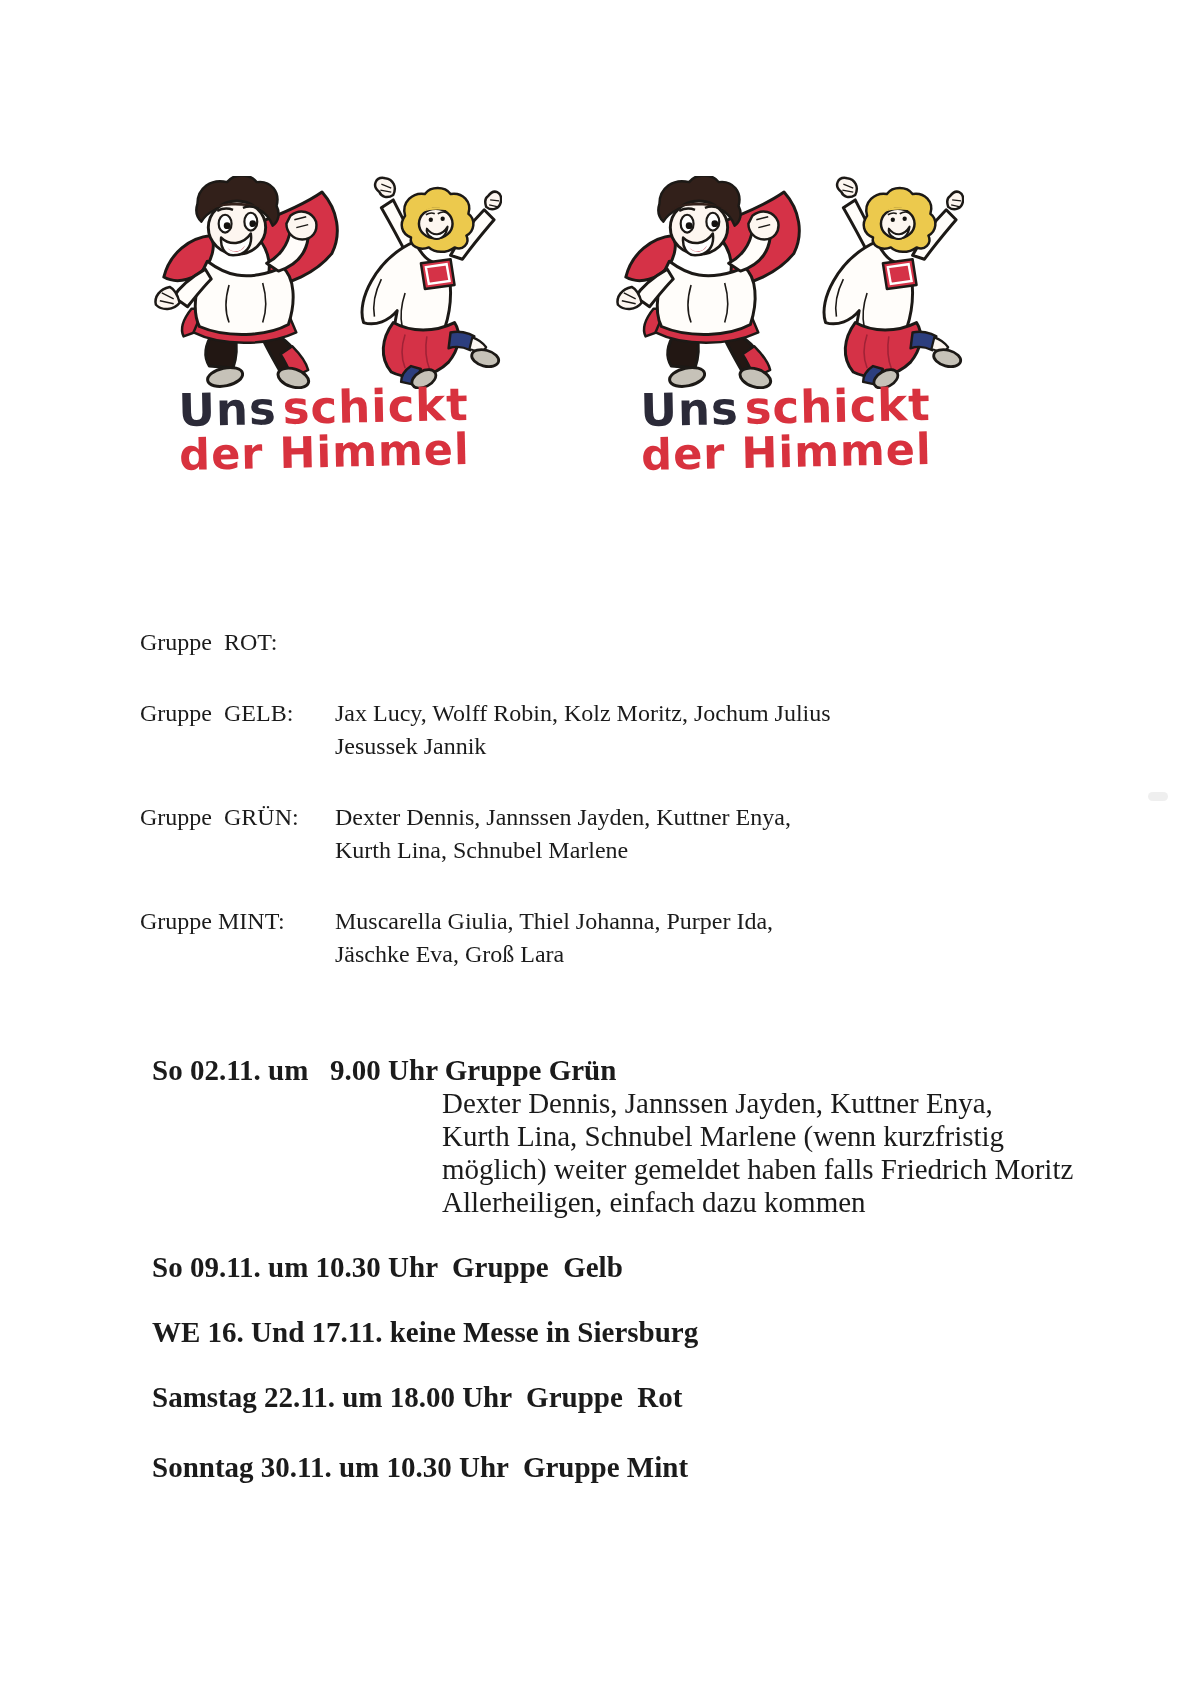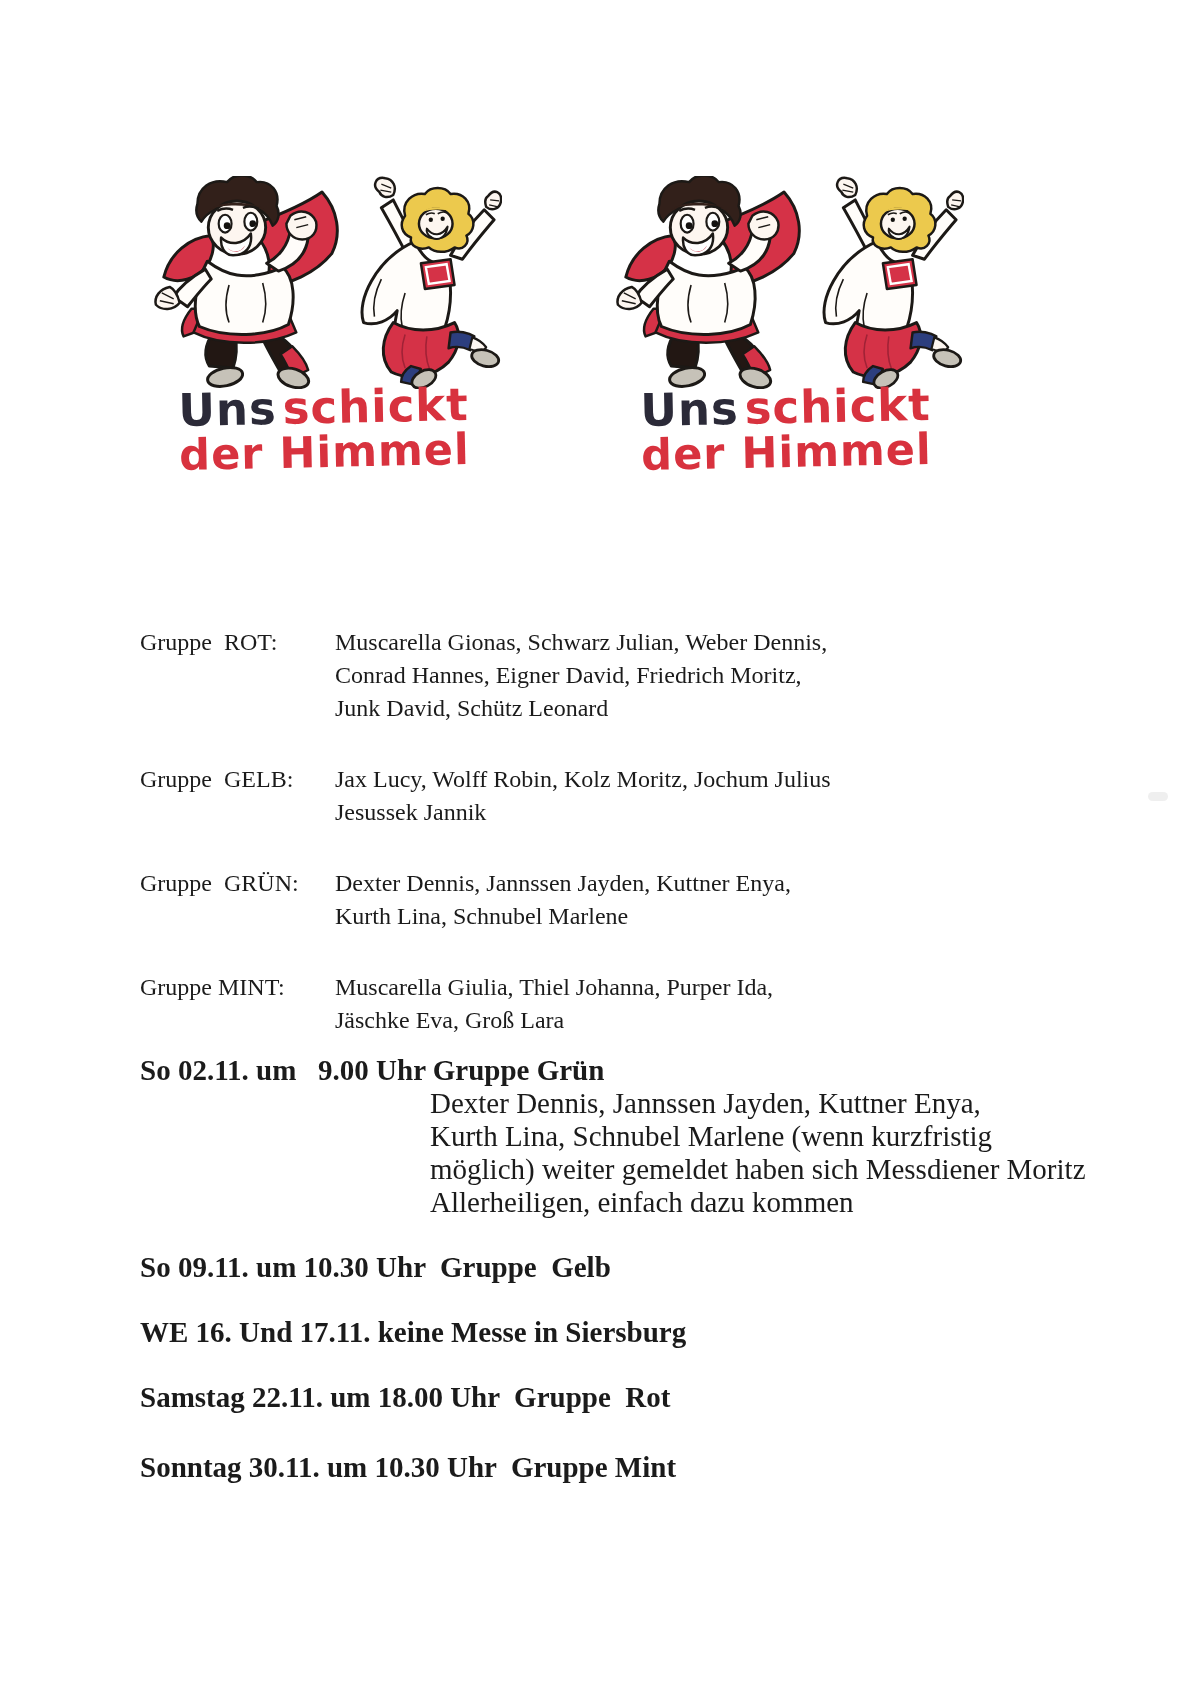--- a/index.html
+++ b/index.html
@@ -32,21 +32,21 @@
   .doc-stand { left:567px; }
 
   
   .groups { position:absolute; top:626px; left:140px; width:960px; font-size:24px; }
   .group-row { display:flex; margin-bottom:38px; }
   .group-label { flex:none; width:195px; line-height:33px; white-space:pre; }
   .group-names { line-height:33px; }
   .names-line { white-space:pre; }
 
   
-  .schedule { position:absolute; top:1054px; left:140px; width:1000px; font-size:29px; }
+  .schedule { position:absolute; top:1054px; left:152px; width:1000px; font-size:29px; }
   .sched-entry { margin-bottom:32px; }
   .sched-entry.gap-lg { margin-bottom:37px; }
   .sched-head { font-weight:bold; line-height:33px; white-space:pre; }
   .sched-details { margin-left:290px; line-height:33px; }
   .detail-line { white-space:pre; }
 
   
   .scan-artifact {
     position:absolute; left:1148px; top:792px; width:20px; height:9px;
     background:#ebebeb; border-radius:5px; opacity:.8;
@@ -149,25 +149,20 @@
         <div class="logo-line1"><span class="lw1">Uns</span><span class="lw2">schickt</span></div>
         <div class="logo-line2">der Himmel</div>
       </div>
     </div>
   </div>
 
 
   <div class="groups">
     <div class="group-row">
       <div class="group-label">Gruppe  ROT:</div>
-      <div class="group-names">
-        <div class="names-line">Muscarella Gionas, Schwarz Julian, Weber Dennis,</div>
-        <div class="names-line">Conrad Hannes, Eigner David, Friedrich Moritz,</div>
-        <div class="names-line">Junk David, Schütz Leonard</div>
-      </div>
     </div>
     <div class="group-row">
       <div class="group-label">Gruppe  GELB:</div>
       <div class="group-names">
         <div class="names-line">Jax Lucy, Wolff Robin, Kolz Moritz, Jochum Julius</div>
         <div class="names-line">Jesussek Jannik</div>
       </div>
     </div>
     <div class="group-row">
       <div class="group-label">Gruppe  GRÜN:</div>
@@ -184,21 +179,21 @@
       </div>
     </div>
   </div>
 
   <div class="schedule">
     <div class="sched-entry">
       <div class="sched-head">So 02.11. um   9.00 Uhr Gruppe Grün</div>
       <div class="sched-details">
         <div class="detail-line">Dexter Dennis, Jannssen Jayden, Kuttner Enya,</div>
         <div class="detail-line">Kurth Lina, Schnubel Marlene (wenn kurzfristig</div>
-        <div class="detail-line">möglich) weiter gemeldet haben sich Messdiener Moritz</div>
+        <div class="detail-line">möglich) weiter gemeldet haben falls Friedrich Moritz</div>
         <div class="detail-line">Allerheiligen, einfach dazu kommen</div>
       </div>
     </div>
     <div class="sched-entry">
       <div class="sched-head">So 09.11. um 10.30 Uhr  Gruppe  Gelb</div>
     </div>
     <div class="sched-entry">
       <div class="sched-head">WE 16. Und 17.11. keine Messe in Siersburg</div>
     </div>
     <div class="sched-entry gap-lg">

